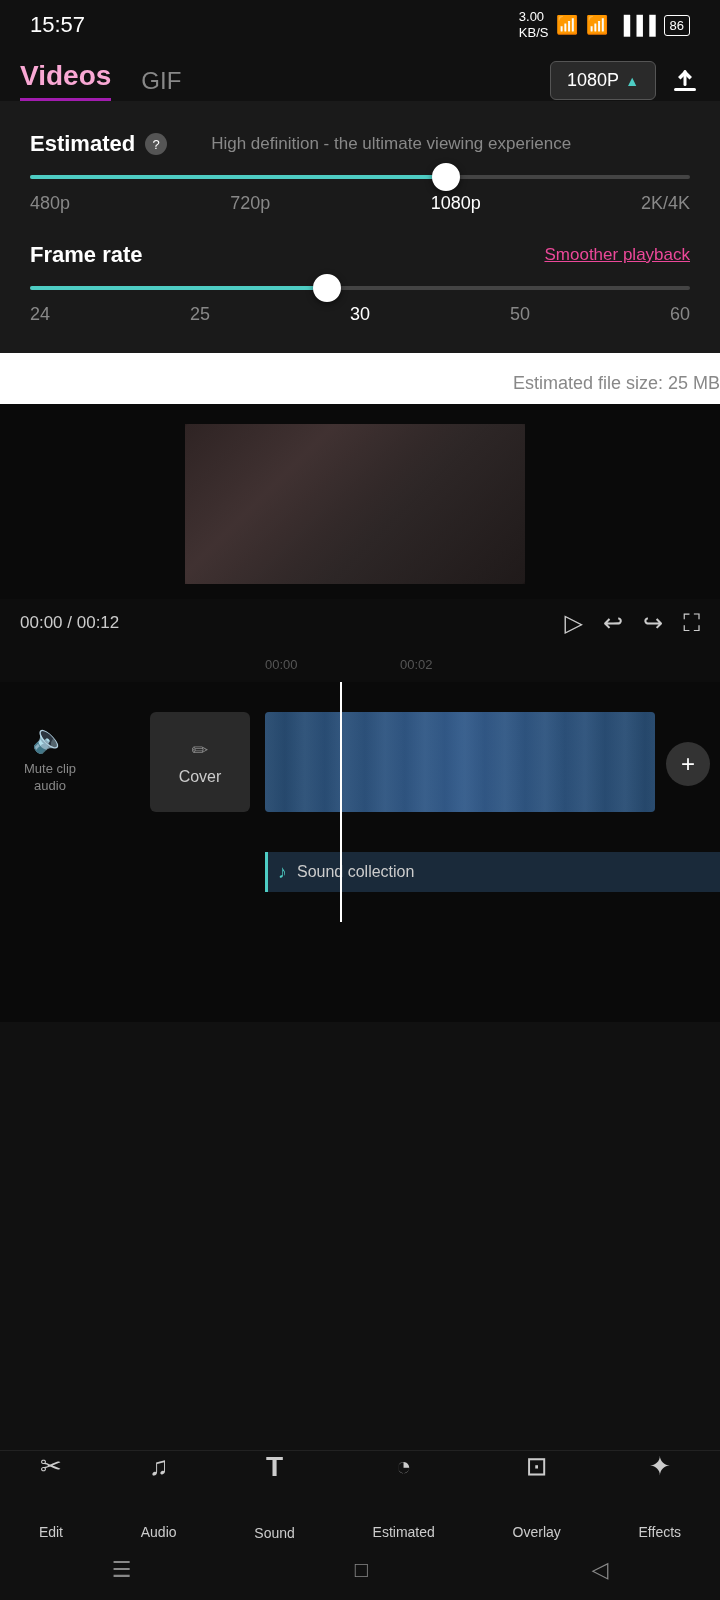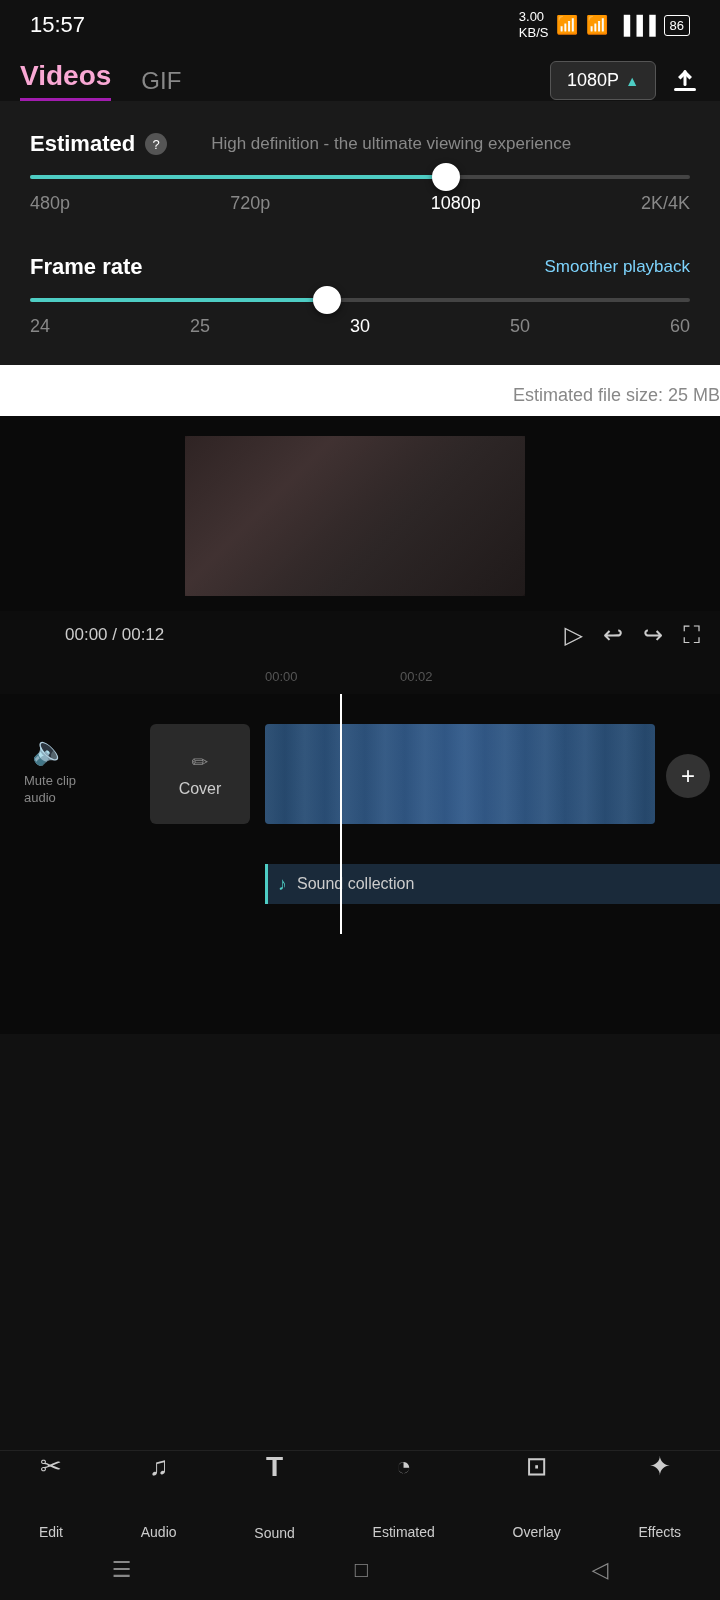--- a/index.html
+++ b/index.html
@@ -170,31 +170,32 @@
       font-size: 18px;
       color: #888888;
       margin-top: 4px;
     }
     .slider-labels span.active {
       color: #ffffff;
     }
 
     
     .section-gap {
-      margin-top: 40px;
+      margin-top: 28px;
     }
     .frame-rate-header {
       display: flex;
       justify-content: space-between;
       align-items: center;
       margin-bottom: 10px;
     }
     .smoother-label {
       font-size: 17px;
-      color: #7dd3fc;
+      color: #ec4899;
+      text-decoration: underline;
     }
 
     
     .file-size {
       text-align: right;
       font-size: 18px;
       color: #888888;
       padding: 20px 0 10px 0;
       background: #ffffff;
     }
@@ -229,21 +230,20 @@
       background: #0d0d0d;
       padding: 10px 20px;
       display: flex;
       align-items: center;
       gap: 20px;
     }
     .time-display {
       font-size: 17px;
       color: #cccccc;
       margin-right: auto;
-      margin-left: 45px;
     }
     .ctrl-btn {
       background: none;
       border: none;
       color: #cccccc;
       font-size: 24px;
       cursor: pointer;
       display: flex;
       align-items: center;
     }
@@ -282,21 +282,21 @@
       gap: 6px;
       cursor: pointer;
     }
     .mute-icon {
       font-size: 28px;
       color: #888;
     }
     .mute-label {
       font-size: 13px;
       color: #888;
-      text-align: left;
+      text-align: center;
       line-height: 1.3;
     }
 
     
     .cover-tile {
       position: absolute;
       left: 150px;
       top: 30px;
       width: 100px;
       height: 100px;

